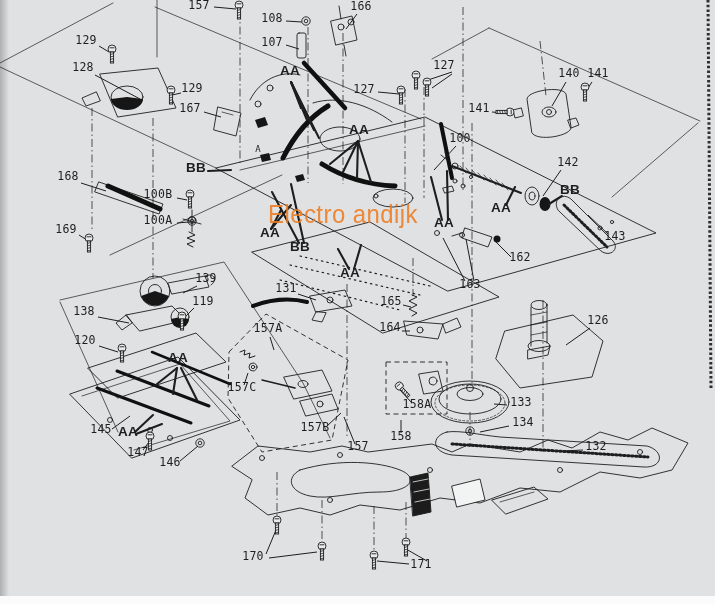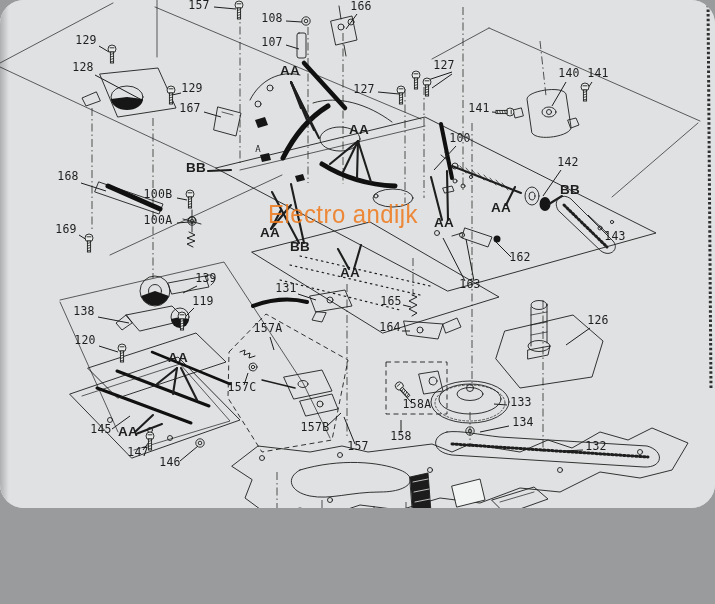--- a/index.html
+++ b/index.html
@@ -1,17 +1,17 @@
 <!DOCTYPE html>
 <html><head>
 <meta charset="utf-8">
 <style>
   html,body{margin:0;padding:0;background:#9a9b9d;}
-  .page{position:relative;width:715px;height:508px;overflow:hidden;
-        background:#dfe1e2;font-family:"DejaVu Sans",sans-serif;border-radius:24px;}
+  .page{position:relative;width:715px;height:604px;overflow:hidden;
+        background:#dfe1e2;font-family:"DejaVu Sans",sans-serif;}
   svg{position:absolute;left:0;top:0;display:block;}
   svg *{vector-effect:none;}
   .ink{stroke:#1e1e1e;fill:none;stroke-width:.9;stroke-linecap:round;stroke-linejoin:round;}
   .thin{stroke-width:.7;}
   .axis{stroke:#2a2a2a;stroke-width:.8;fill:none;stroke-dasharray:8 3 1.5 3;}
   .blk{stroke:#101010;fill:none;stroke-linecap:round;}
   .fill{fill:#161616;stroke:none;}
   .dash{stroke:#1e1e1e;fill:none;stroke-width:.9;stroke-dasharray:5 3.5;}
 </style>
 </head>

